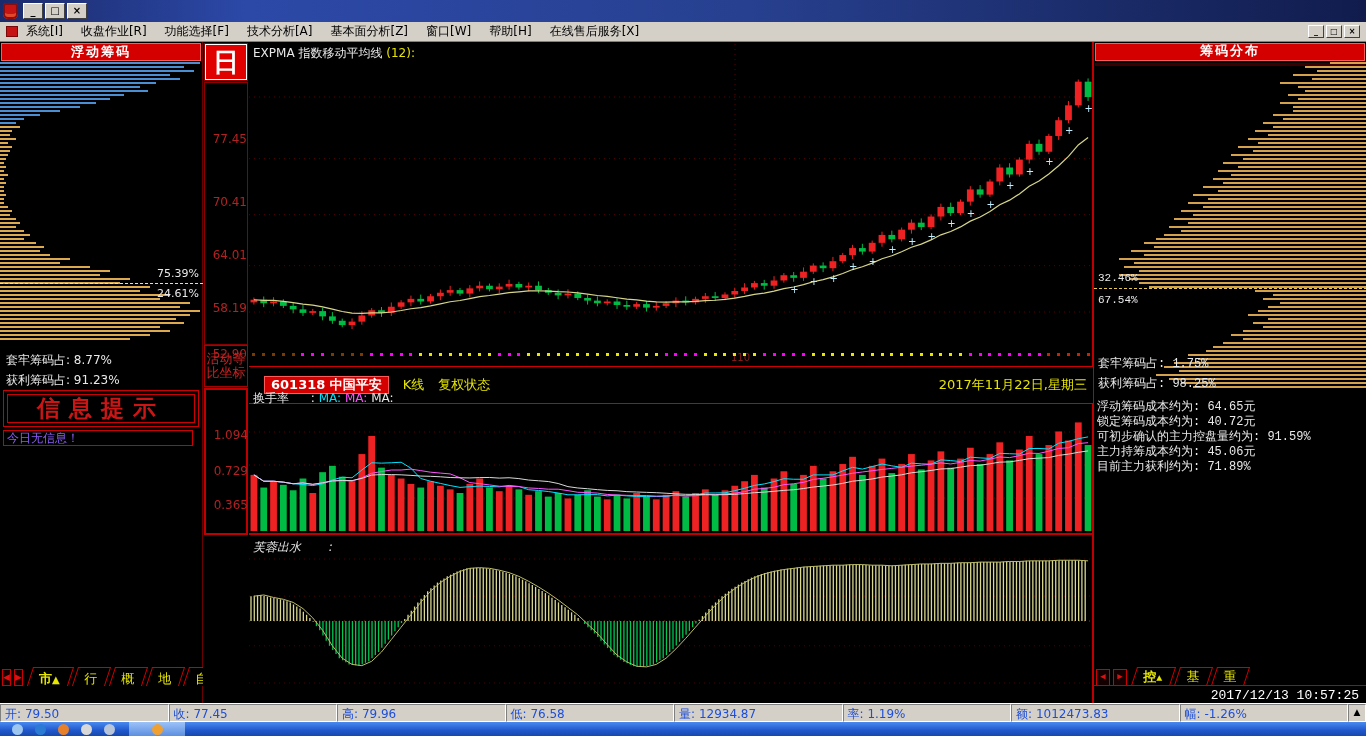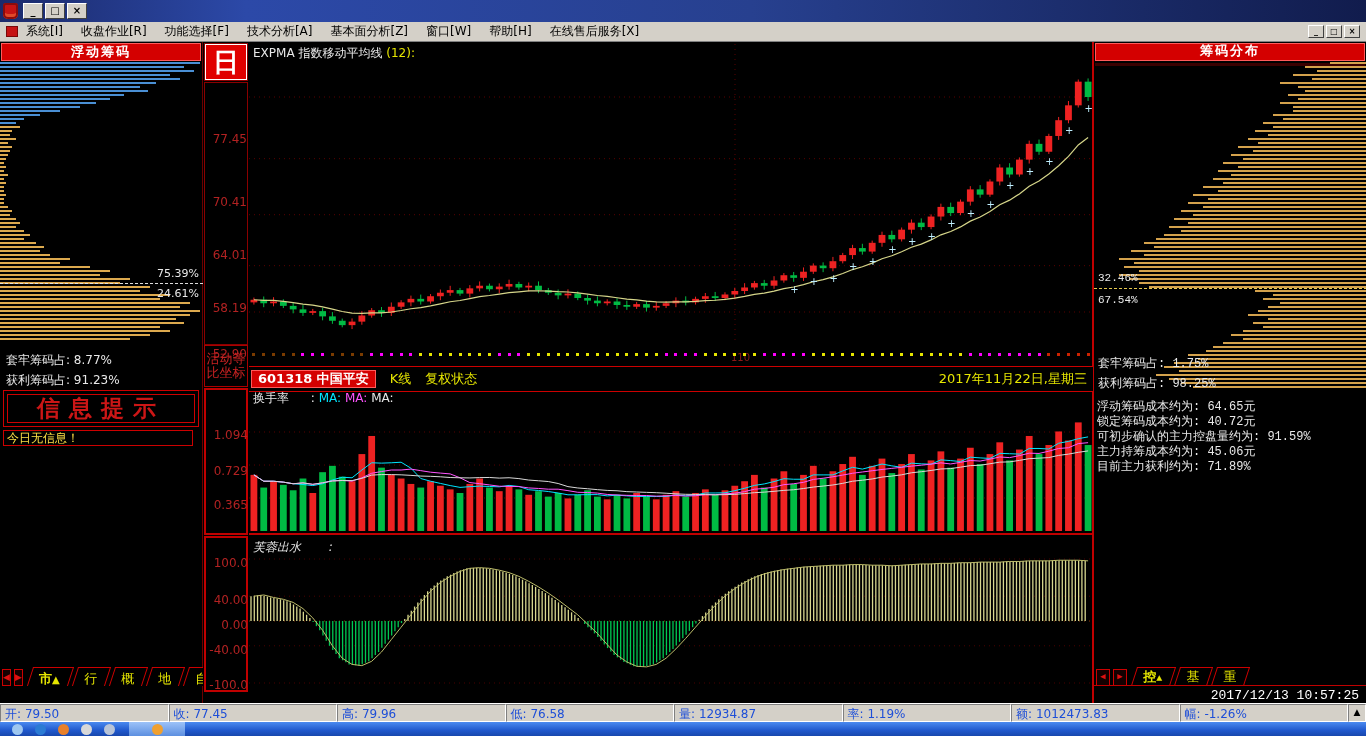--- a/index.html
+++ b/index.html
@@ -42,21 +42,21 @@
   .pct-label { color:#e8e8e8; font-size:11px; }
   .dash-white { border-top:1px dashed #dddddd; }
   .dash-yellow { border-top:1px dashed #e6c84e; }
   .chip-text { color:#e8e8e8; font-size:12px; white-space:nowrap; }
 
   .info-box { left:3px; top:348px; width:196px; height:37px; border:1px solid #cc0000;
     box-shadow:inset 0 0 0 3px #000, inset 0 0 0 4px #cc0000;
     color:#cc1616; font-size:23px; font-weight:bold; text-align:center;
     line-height:35px; letter-spacing:9px; }
   .msg-box { left:3px; top:388px; width:190px; height:16px; border:1px solid #cc0000;
-    color:#fde047; font-size:12px; line-height:14px; padding-left:3px; }
+    color:#8b5cf6; font-size:12px; line-height:14px; padding-left:3px; }
 
   
   .axis-strip { left:203px; top:42px; width:46px; height:661px; background:#000; }
   .day-box { left:2px; top:2px; width:42px; height:36px; background:#e00000;
     border:1px solid #ffffff; outline:1px solid #8a0000; color:#fff; font-size:26px;
     font-weight:bold; text-align:center; line-height:34px; }
   .price-axis-box { left:1px; top:40px; width:44px; height:263px; border:1px solid #8a0000; }
   .axis-label { position:absolute; width:42px; text-align:right; color:#b22222; font-size:12px; }
   .bottom-axis-box { left:1px; top:303px; width:44px; height:42px; border:1px solid #aa0000;
     color:#cc2222; font-size:13px; text-align:center; line-height:14px; padding-top:6px; }
@@ -64,23 +64,23 @@
   .osc-axis-box { left:1px; top:494px; width:44px; height:156px; border:2px solid #c00000; }
 
   
   .chart-col { left:249px; top:42px; width:844px; height:661px; background:#000;
     border-right:1px solid #c00000; }
   .chart-head { left:4px; top:3px; font-size:12px; color:#e8e8e8; white-space:nowrap; }
   .yellow { color:#e6e600; }
   .cyan { color:#00e5ff; } .magenta { color:#ff55ff; } .white { color:#e8e8e8; }
   .dots-row { left:0; top:303px; width:844px; height:20px; }
   .dots-label { position:absolute; left:482px; top:7px; color:#8a1a1a; font-size:10px; }
-  .infobar { left:0; top:324px; width:844px; height:26px; background:#000;
+  .infobar { left:0; top:324px; width:844px; height:38px; background:#000;
     border-top:1px solid #cc0000; border-bottom:1px solid #cc0000;
-    display:flex; align-items:center; }
+    display:flex; align-items:center;padding-left:13px; }
   .stock-box { margin-left:2px; background:#d40000; border:1px solid #ff5a5a; color:#fff;
     font-size:13px; font-weight:bold; padding:0 6px; height:18px; line-height:16px; }
   .infobar .yellow { font-size:13px; margin-left:14px; }
   .infobar .date { margin-left:auto; margin-right:6px; }
   .vol-section { left:0; top:346px; width:844px; height:147px; border-bottom:2px solid #c00000; }
   .vol-head { position:absolute; left:4px; top:2px; font-size:12px; z-index:5; white-space:nowrap; }
   .osc-section { left:0; top:495px; width:844px; height:163px;font-style:italic; }
   .osc-head { position:absolute; left:4px; top:2px; font-size:12px; color:#e8e8e8; z-index:5; }
 
   
@@ -242,27 +242,20 @@
     <div class="axis-label" style="top:264px;">52.90</div>
   </div>
   <div class="abs bottom-axis-box">
     <div>活动等</div>
     <div>比坐标</div>
   </div>
   <div class="abs vol-axis-box">
     <div class="axis-label" style="top:38px;">1.094</div>
     <div class="axis-label" style="top:74px;">0.729</div>
     <div class="axis-label" style="top:108px;">0.365</div>
-  </div>
-  <div class="abs osc-axis-box">
-    <div class="axis-label" style="top:18px;">100.0</div>
-    <div class="axis-label" style="top:55px;">40.00</div>
-    <div class="axis-label" style="top:80px;">0.00</div>
-    <div class="axis-label" style="top:105px;">-40.00</div>
-    <div class="axis-label" style="top:140px;">-100.0</div>
   </div>
 </div>
 
 <div class="abs chart-col">
   <div class="abs chart-head">
     <span>EXPMA 指数移动平均线</span>
     <span class="yellow">(12):</span>
   </div>
   <svg id="main-svg" class="abs" style="left:0;top:2px;" width="844" height="301">
         <line x1="0" y1="52.99999999999997" x2="844" y2="52.99999999999997" stroke="#5a0000" stroke-width="1" stroke-dasharray="1 4"></line>

